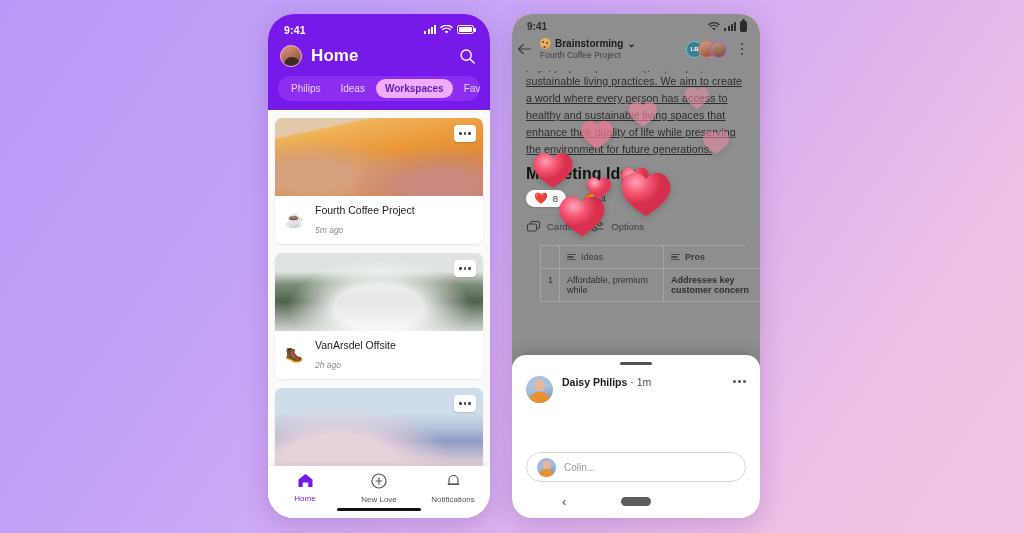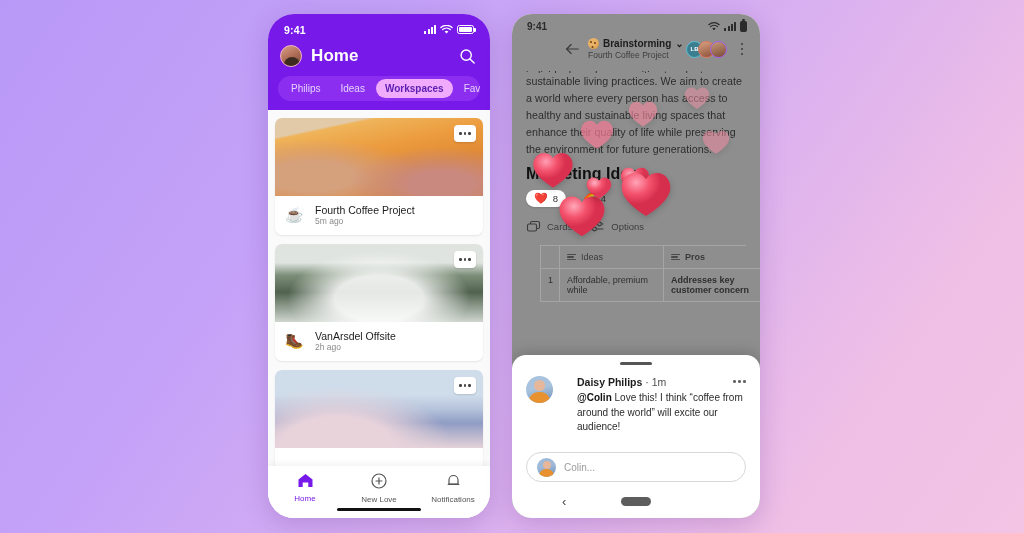--- a/index.html
+++ b/index.html
@@ -102,21 +102,21 @@
       linear-gradient(180deg, #cfdcea 0 32%, #b6c4dc 50%, #8f9cc4 68%, #e4d2d8 100%); }
   .kebab {
     position: absolute; top: 7px; right: 7px; width: 22px; height: 17px;
     background: #fff; border-radius: 4px; display: flex; align-items: center;
     justify-content: center; gap: 2px; box-shadow: 0 1px 2px rgba(0,0,0,.14);
   }
   .kebab span { width: 2.6px; height: 2.6px; border-radius: 50%; background: #444; }
   .card-meta { display: flex; align-items: center; gap: 9px; padding: 8px 10px 9px 9px; }
   .meta-ic { width: 22px; height: 22px; font-size: 15px; line-height: 22px; text-align: center; flex: none; }
   .meta-name { font-size: 10.5px; color: #1c1c1c; }
-  .meta-time { font-size: 8.5px; color: #8a8a8a; margin-top: 0; }
+  .meta-time { font-size: 8.5px; color: #8a8a8a; margin-top: 9px; font-style: italic; }
 
   .l-nav {
     position: absolute; left: 0; right: 0; bottom: 0; height: 52px;
     background: #fff; display: flex; align-items: flex-start; padding-top: 7px;
     box-shadow: 0 -2px 7px rgba(0,0,0,.06);
   }
   .l-nav-item { flex: 1; text-align: center; }
   .l-nav-item .lbl { font-size: 8px; color: #555; margin-top: 2px; }
   .l-nav-item.active .lbl { color: #7719e8; }
   .home-ind {
@@ -129,21 +129,21 @@
   .r-status {
     position: relative; display: flex; align-items: center;
     justify-content: space-between; padding: 7px 13px 2px 15px; color: #2b2b2b;
   }
   .r-status .time { font-size: 10px; font-weight: bold; }
   .r-status .icons { display: flex; align-items: center; gap: 4px; }
   .bars-d i { background: #2b2b2b; }
   .batt-d { width: 7px; height: 11px; border: 1.3px solid #2b2b2b; border-radius: 1.6px; position: relative; background: #2b2b2b; }
   .batt-d::before { content:""; position:absolute; left:1px; top:-3px; width:3px; height:1.6px; background:#2b2b2b; border-radius:1px; }
 
-  .r-topbar { position: relative; display: flex; align-items: center; padding: 4px 11px 7px 4px; gap: 8px; margin-left: 48px; }
+  .r-topbar { position: relative; display: flex; align-items: center; padding: 4px 11px 7px 4px; gap: 8px; }
   .back-ic { width: 16px; height: 16px; flex: none; }
   .r-doc-title { flex: 1; min-width: 0; }
   .r-doc-line1 { display: flex; align-items: center; gap: 4px; font-size: 10px; font-weight: bold; color: #1c1c1c; }
   .cookie {
     width: 11px; height: 11px; border-radius: 50%;
     background: radial-gradient(circle at 35% 32%, #e8b266 0 45%, #cf8e3f 100%);
     position: relative; flex: none;
   }
   .cookie::after { content: ""; position: absolute; left: 2px; top: 3px; width: 2px; height: 2px; background: #6b3c16; border-radius: 50%; box-shadow: 4px 1px 0 #6b3c16, 1.5px 5px 0 #6b3c16; }
   .r-doc-line2 { font-size: 8.5px; color: #3e3e3e; margin-top: 1px; }
@@ -154,21 +154,21 @@
     align-items: center; justify-content: center; font-weight: bold;
   }
   .av1 { background: #3b7e8f; border-color: #5fc3d6; margin-left: 0; }
   .av2 { background: linear-gradient(160deg,#d8a183,#8b4f35); border-color: #e37a5c; }
   .av3 { background: linear-gradient(160deg,#c79a7e,#7a4a33); border-color: #a45cf0; }
   .dots-v { width: 14px; display: flex; flex-direction: column; align-items: center; gap: 2.4px; flex: none; }
   .dots-v span { width: 2.6px; height: 2.6px; border-radius: 50%; background: #3a3a3a; }
 
   .r-doc { position: relative; padding: 0 14px; }
   .r-p {
-    font-size: 10.7px; line-height: 17px; color: #2d2d2d; letter-spacing: .05px;
+    font-size: 10.7px; line-height: 17px; color: #2d2d2d; letter-spacing: .05px; text-decoration: underline;
   }
   .r-p .clipped { display: block; height: 6px; overflow: hidden; color: #2d2d2d; }
   .r-h2 { font-size: 16px; font-weight: bold; color: #111; margin-top: 7px; }
 
   .r-reacts { display: flex; align-items: center; gap: 8px; margin-top: 7px; }
   .react {
     display: flex; align-items: center; gap: 5px; padding: 3px 8px;
     border-radius: 12px; font-size: 9.5px; color: #333;
   }
   .react.sel { background: #fff; box-shadow: 0 1px 2px rgba(0,0,0,.12); }
@@ -198,21 +198,21 @@
   .heart { position: absolute; }
   .heart svg { display: block; filter: drop-shadow(0 2px 3px rgba(0,0,0,.2)); }
 
   
   .sheet {
     position: absolute; left: 0; right: 0; bottom: 0; height: 163px;
     background: #fff; border-radius: 14px 14px 0 0; padding: 12px 14px 0 14px;
     box-shadow: 0 -3px 14px rgba(0,0,0,.17);
   }
   .grab { width: 32px; height: 3px; background: #555; border-radius: 3px; margin: -5px auto 11px auto; }
-  .cmt { display: flex; gap: 24px; }
+  .cmt { display: flex; gap: 9px; }
   .cmt-av {
     width: 27px; height: 27px; border-radius: 50%; flex: none; overflow: hidden;
     background: linear-gradient(165deg,#a9c3de 0 45%,#6c8fb5 100%); position: relative;
   }
   .cmt-av::before { content:""; position:absolute; left:8px; top:4px; width:11px; height:11px; border-radius:50%; background:#e7b79c; }
   .cmt-av::after { content:""; position:absolute; left:3px; bottom:0; width:21px; height:11px; border-radius:9px 9px 0 0; background:#e8922f; }
   .cmt-head { display: flex; align-items: flex-start; }
   .cmt-name { font-size: 10.5px; font-weight: bold; color: #1c1c1c; flex: 1; }
   .cmt-name .meta { font-weight: normal; color: #4d4d4d; }
   .dots-h { display: flex; gap: 2.4px; align-items: center; padding-top: 4px; }
@@ -565,23 +565,20 @@
             <span>Daisy Philips</span>
             <span class="meta">·</span>
             <span class="meta">1m</span>
           </div>
           <div class="dots-h">
               <span></span>
               <span></span>
               <span></span>
             </div>
         </div>
-        <div class="cmt-text">
-          <b>@Colin</b><span> Love this! I think “coffee from around the world” will excite our audience!</span>
-        </div>
       </div>
     </div>
 
     <div class="reply">
       <div class="reply-av"></div>
       <div class="reply-ph">Colin...</div>
     </div>
 
     <div class="r-nav">
       <div class="nav-back">‹</div>

